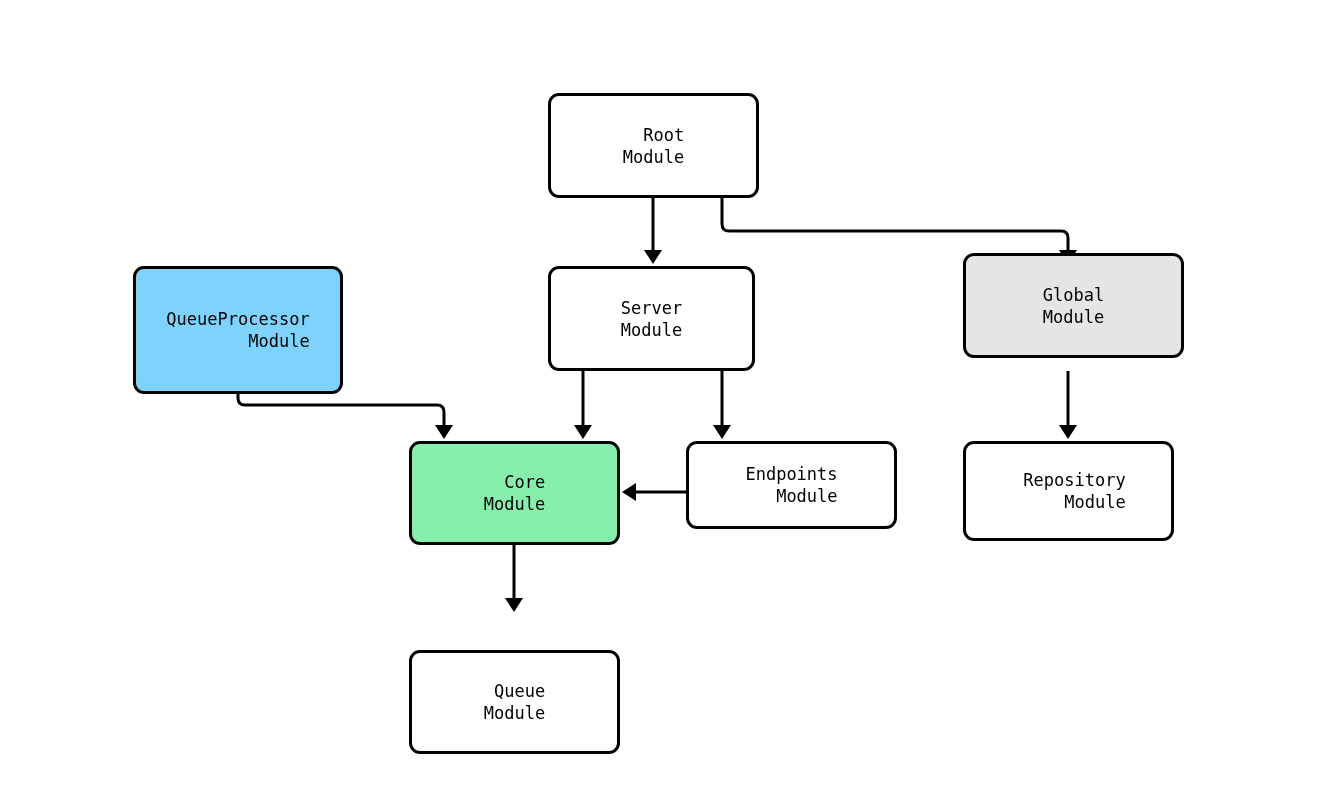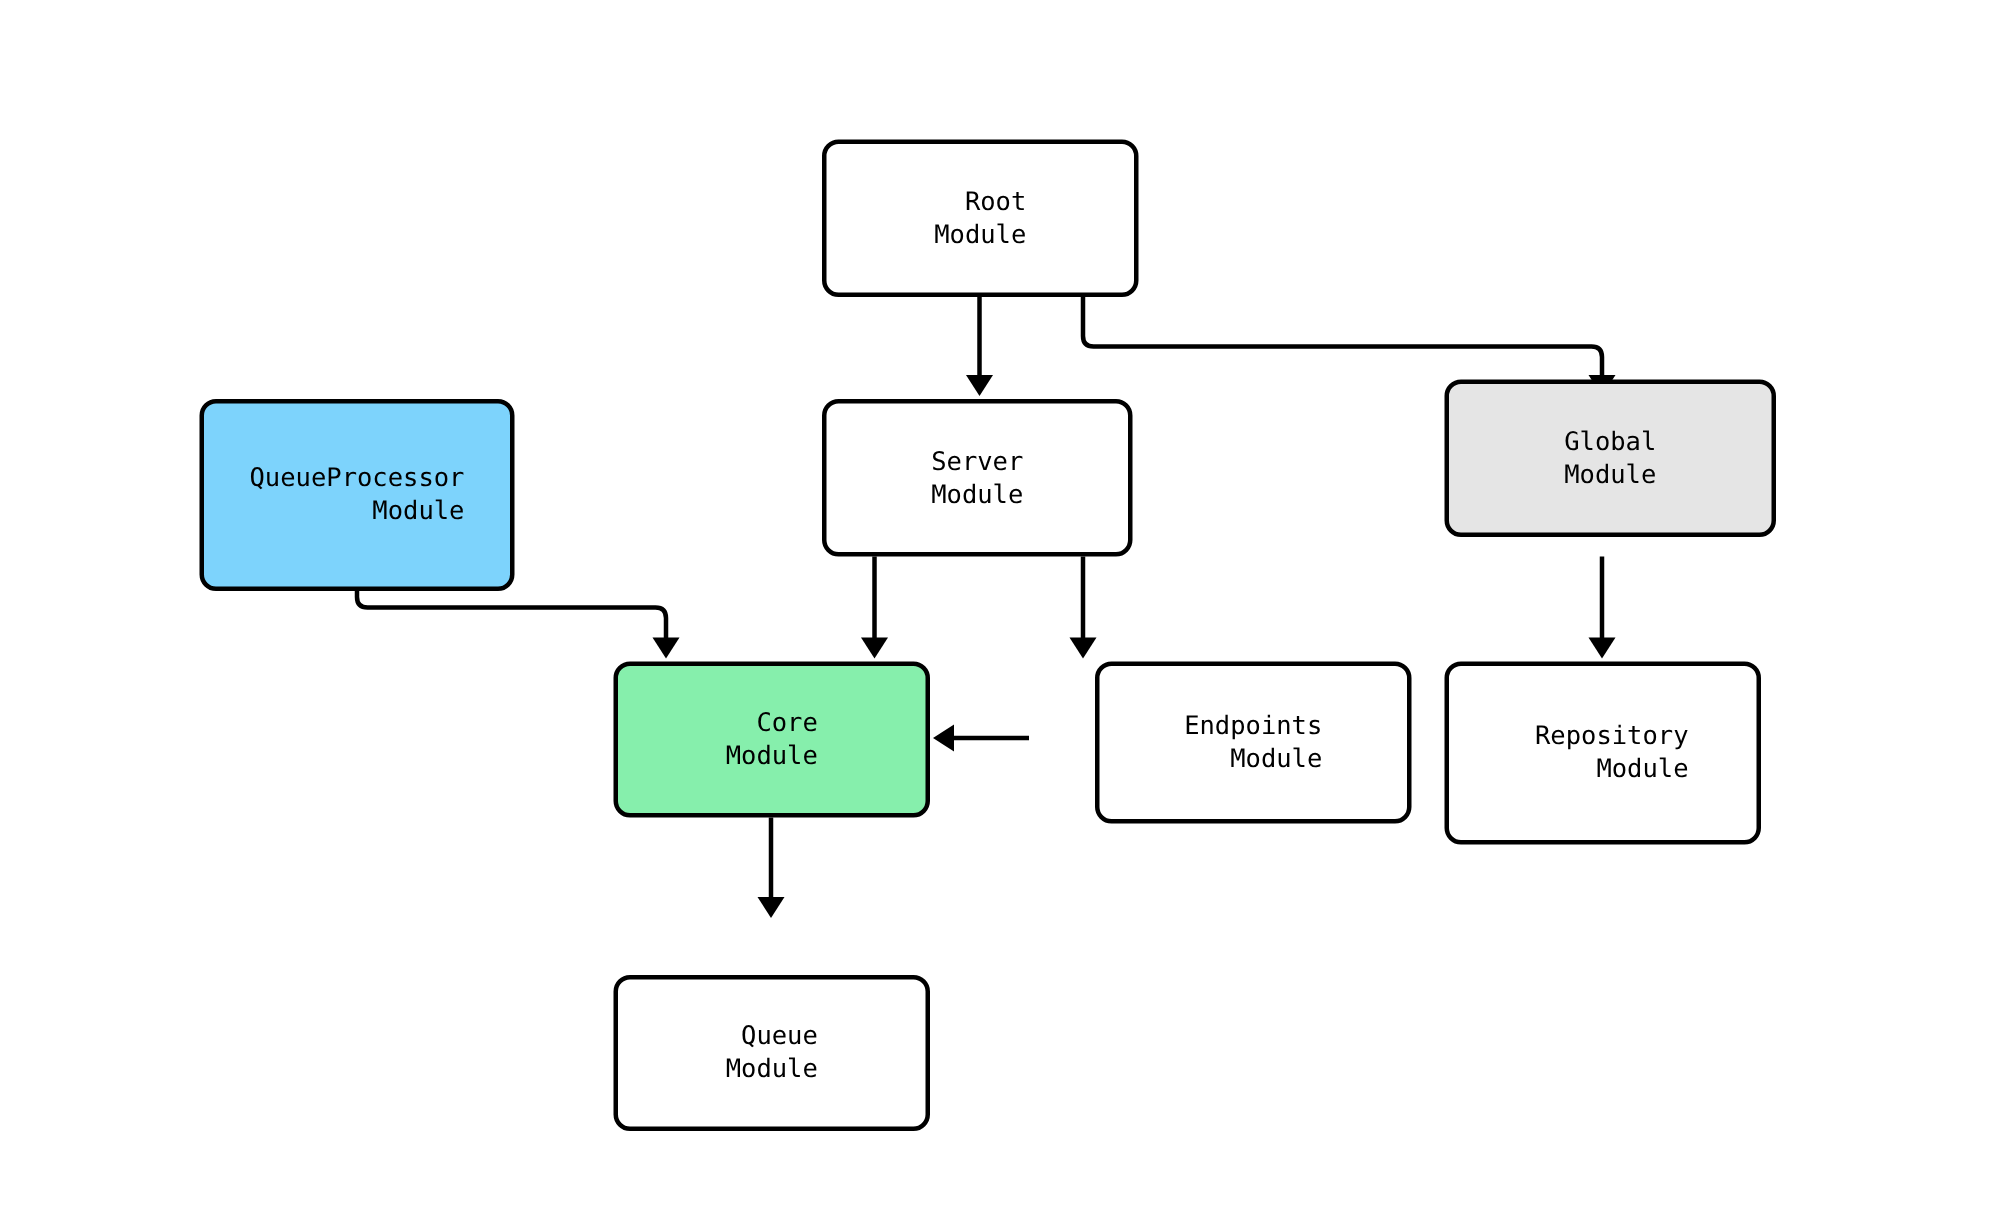--- a/index.html
+++ b/index.html
@@ -83,25 +83,25 @@
 Module</div>
       </div>
       <div class="node" style="left: 963px; top: 253px; width: 221px; height: 105px; background: #e5e5e5;">
         <div class="node-label">Global
 Module</div>
       </div>
       <div class="node" style="left: 409px; top: 441px; width: 211px; height: 104px; background: #86efac;">
         <div class="node-label">Core
 Module</div>
       </div>
-      <div class="node" style="left: 686px; top: 441px; width: 211px; height: 108px; background: rgb(255, 255, 255); margin-left: 44px;">
+      <div class="node" style="left: 686px; top: 441px; width: 211px; height: 88px; background: rgb(255, 255, 255);">
         <div class="node-label">Endpoints
 Module</div>
       </div>
-      <div class="node" style="left: 963px; top: 441px; width: 211px; height: 122px; background: rgb(255, 255, 255); padding-left: 12px;">
+      <div class="node" style="left: 963px; top: 441px; width: 211px; height: 100px; background: rgb(255, 255, 255); padding-left: 12px;">
         <div class="node-label">Repository
 Module</div>
       </div>
       <div class="node" style="left: 409px; top: 650px; width: 211px; height: 104px; background: rgb(255, 255, 255);">
         <div class="node-label">Queue
 Module</div>
       </div>
     </div>
 
 </div>

